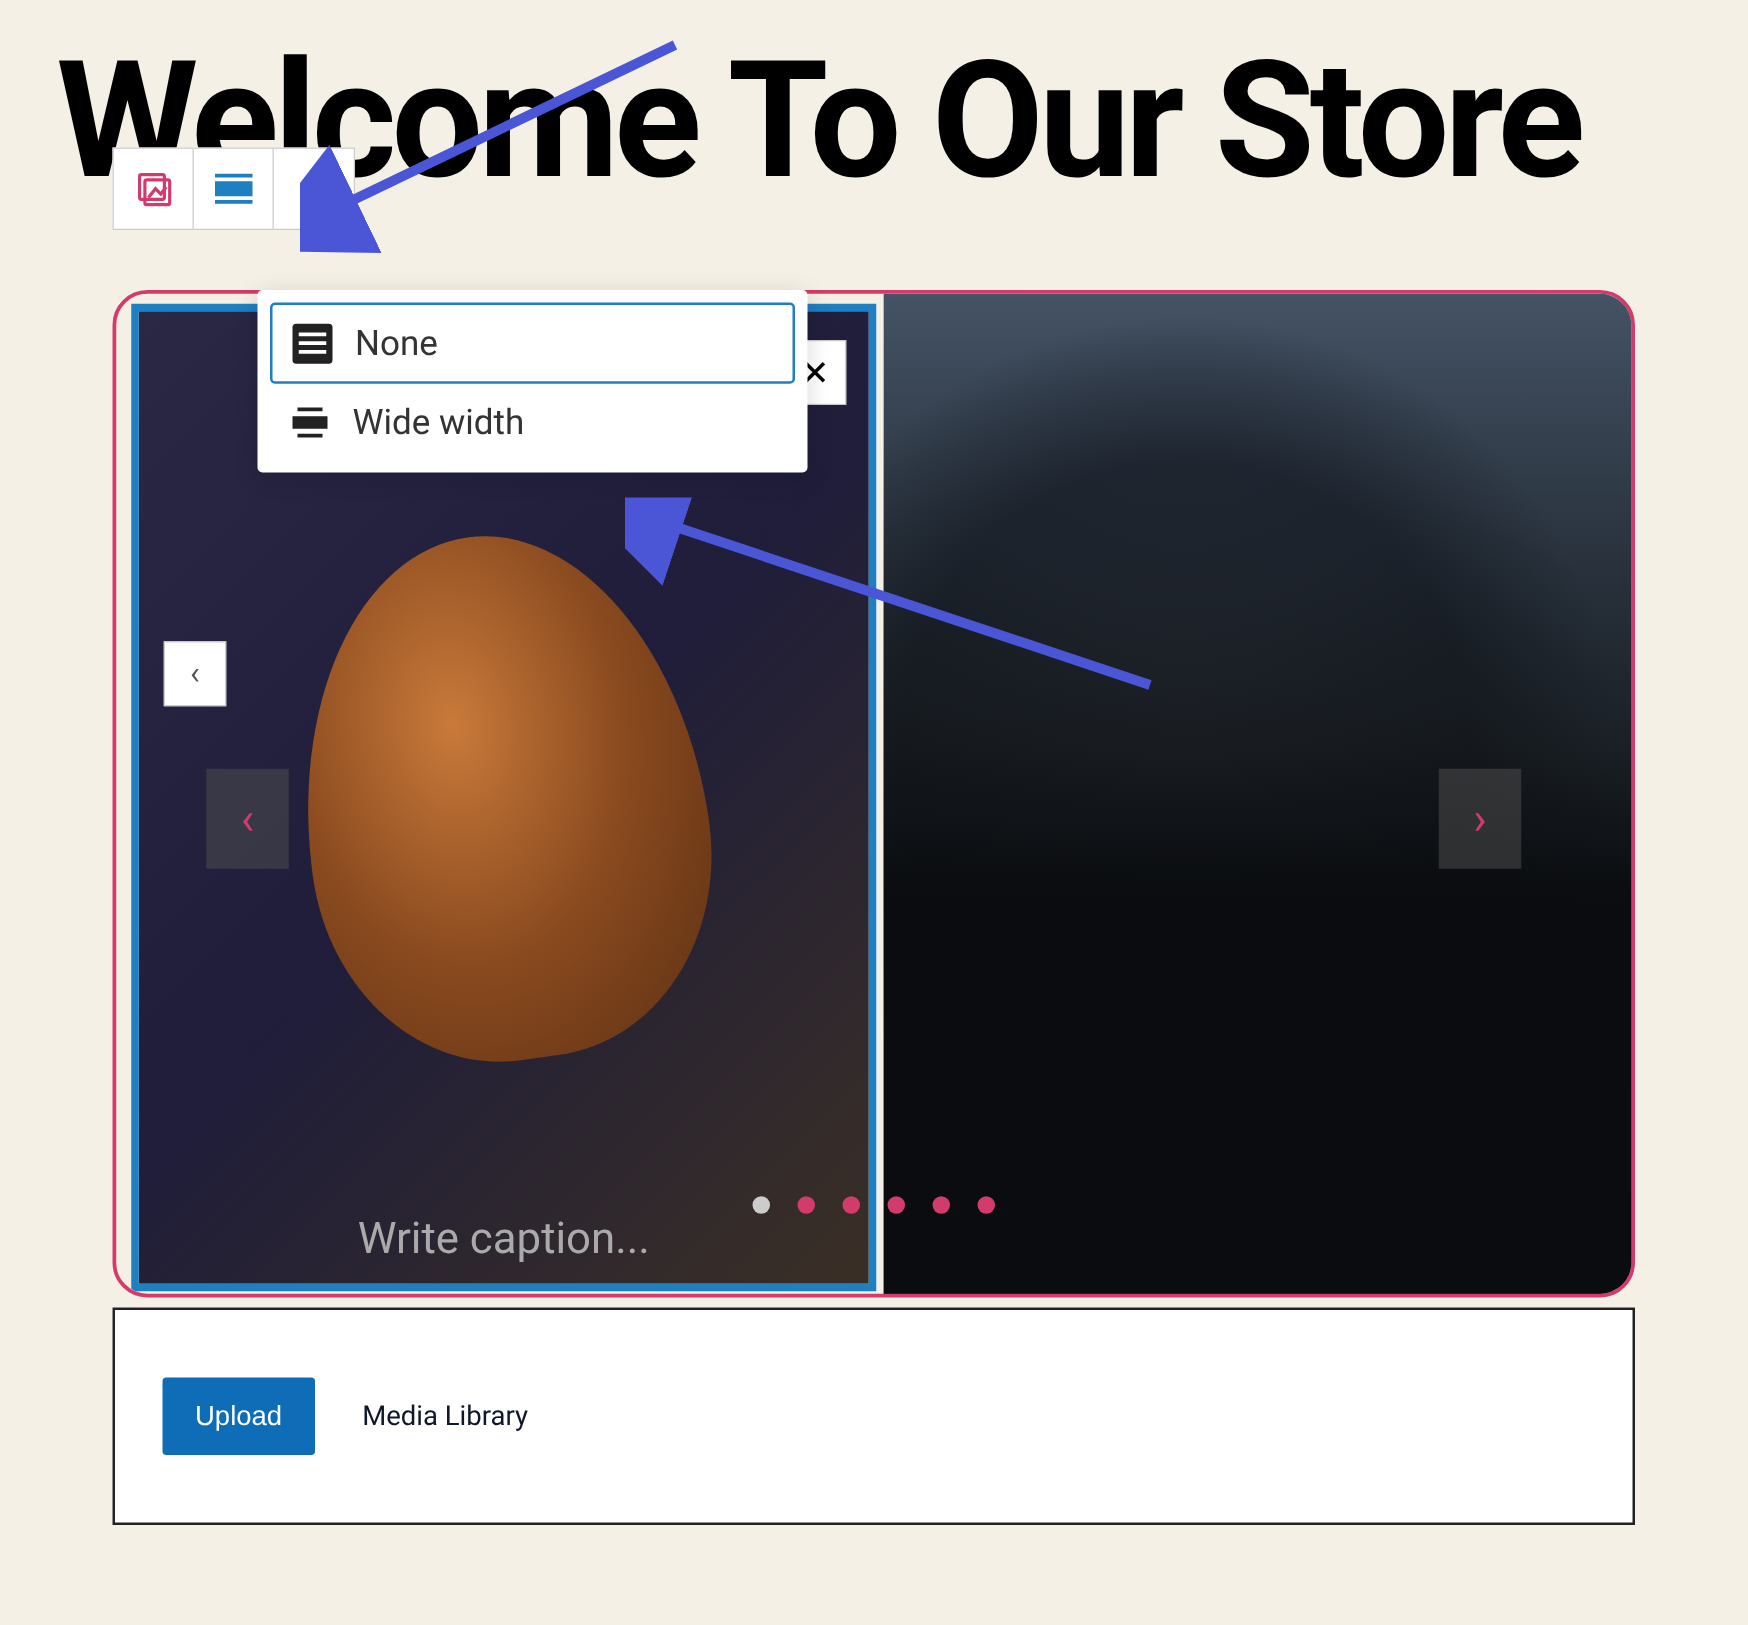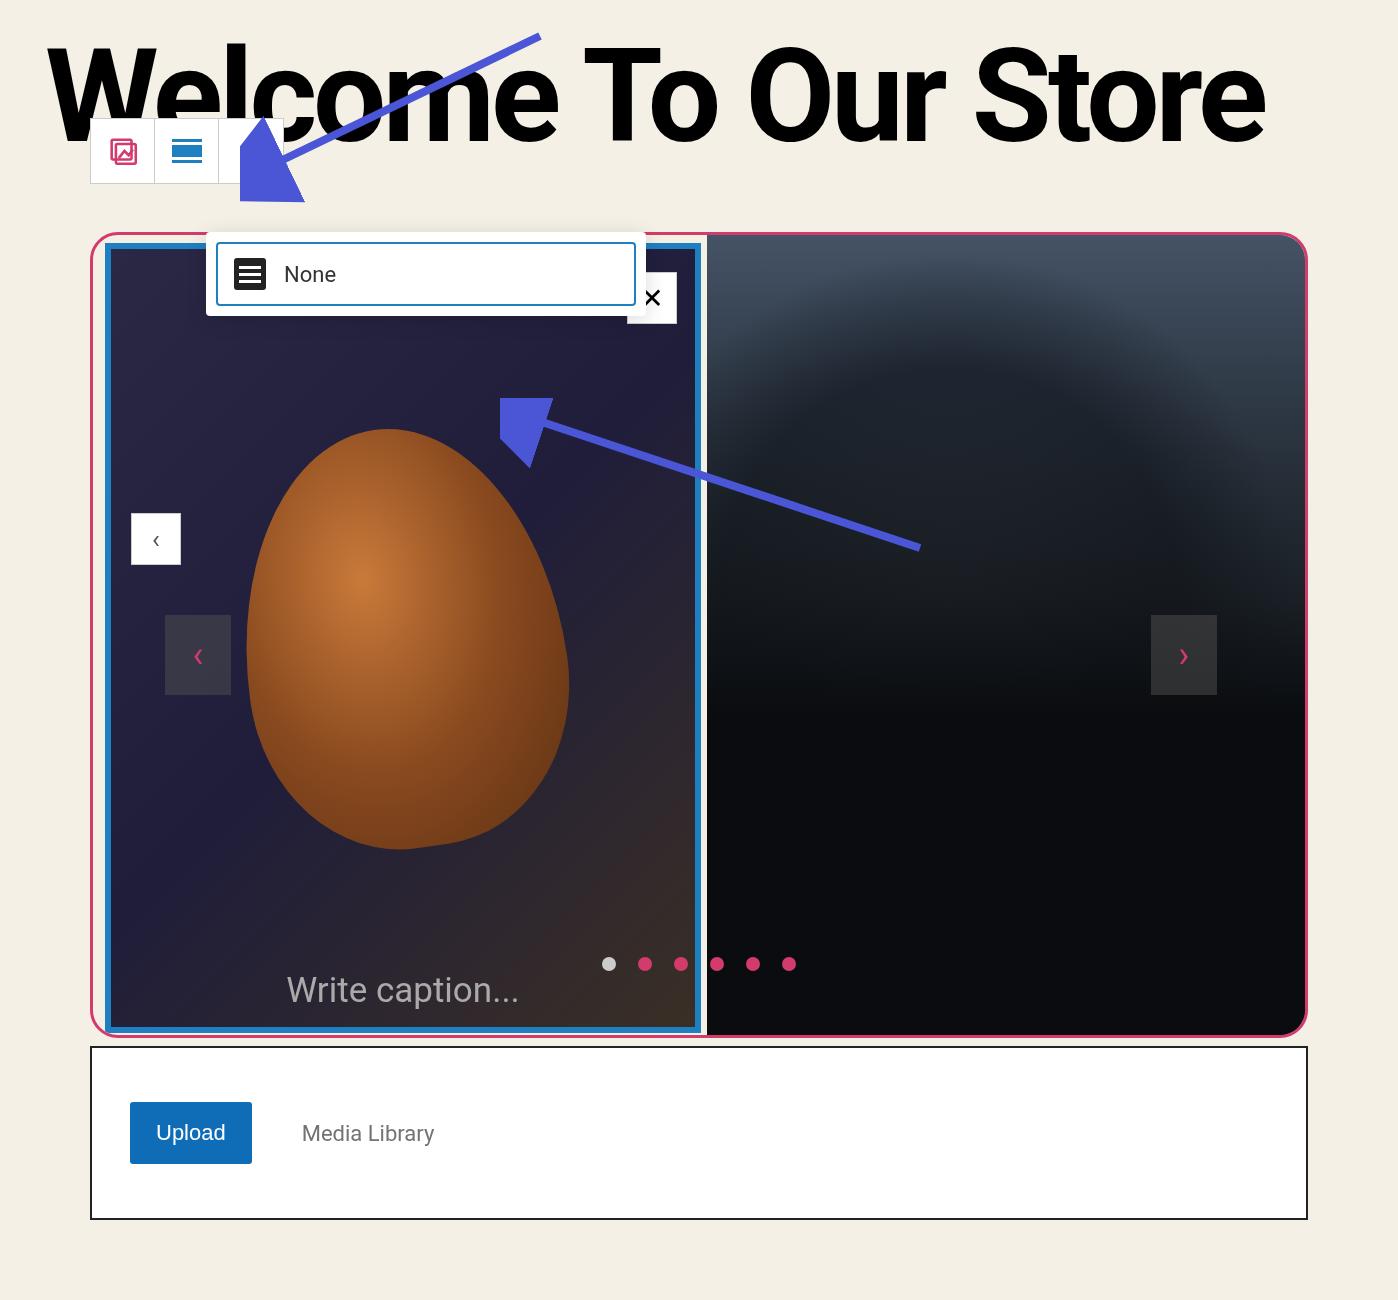--- a/index.html
+++ b/index.html
@@ -85,21 +85,21 @@
       width: 440px;
       padding: 10px;
       z-index: 30;
     }
     .dropdown-item {
       display: flex;
       align-items: center;
       gap: 18px;
       padding: 14px 16px;
       cursor: pointer;
-      font-size: 22px;
+      font-size: 28px;
       color: #333;
     }
     .dropdown-item.selected {
       border: 2px solid #1e7fc1;
       border-radius: 4px;
     }
     .dropdown-item-icon {
       width: 32px;
       height: 32px;
       display: flex;
@@ -271,35 +271,35 @@
     .media-panel {
       position: absolute;
       top: 1046px;
       left: 90px;
       width: 1218px;
       height: 174px;
       background: #fff;
       border: 2px solid #222;
       display: flex;
       align-items: center;
-      gap: 50px;
+      gap: 38px;
       padding: 0 38px;
     }
     .upload-button {
       background: #0f6db8;
       color: #fff;
       font-size: 22px;
       font-weight: 500;
       padding: 18px 26px;
       border: none;
       cursor: pointer;
       border-radius: 3px;
     }
     .media-library-link {
-      color: #737373;
+      color: #0f172a;
       font-size: 22px;
       cursor: pointer;
     }
     .annotation-arrow {
       position: absolute;
       z-index: 50;
       pointer-events: none;
     }
   </style>
 </head>
@@ -357,20 +357,30 @@
   <div class="dropdown-item selected">
     <div class="dropdown-item-icon">
       <div class="none-icon">
         <div class="nl"></div>
         <div class="nl"></div>
         <div class="nl"></div>
       </div>
     </div>
     <span>None</span>
   </div>
+  <div class="dropdown-item">
+    <div class="dropdown-item-icon">
+      <div class="wide-icon">
+        <div class="wl wl1"></div>
+        <div class="wl wl2"></div>
+        <div class="wl wl3"></div>
+      </div>
+    </div>
+    <span>Wide width</span>
+  </div>
 </div>
 
 <div class="media-panel">
   <button class="upload-button">Upload</button>
   <span class="media-library-link">Media Library</span>
 </div>
 
 <svg class="annotation-arrow" style="top:26px; left:240px;" width="330" height="180">
   <defs>
     <marker id="ah1" markerWidth="12" markerHeight="12" refX="2" refY="6" orient="auto">

